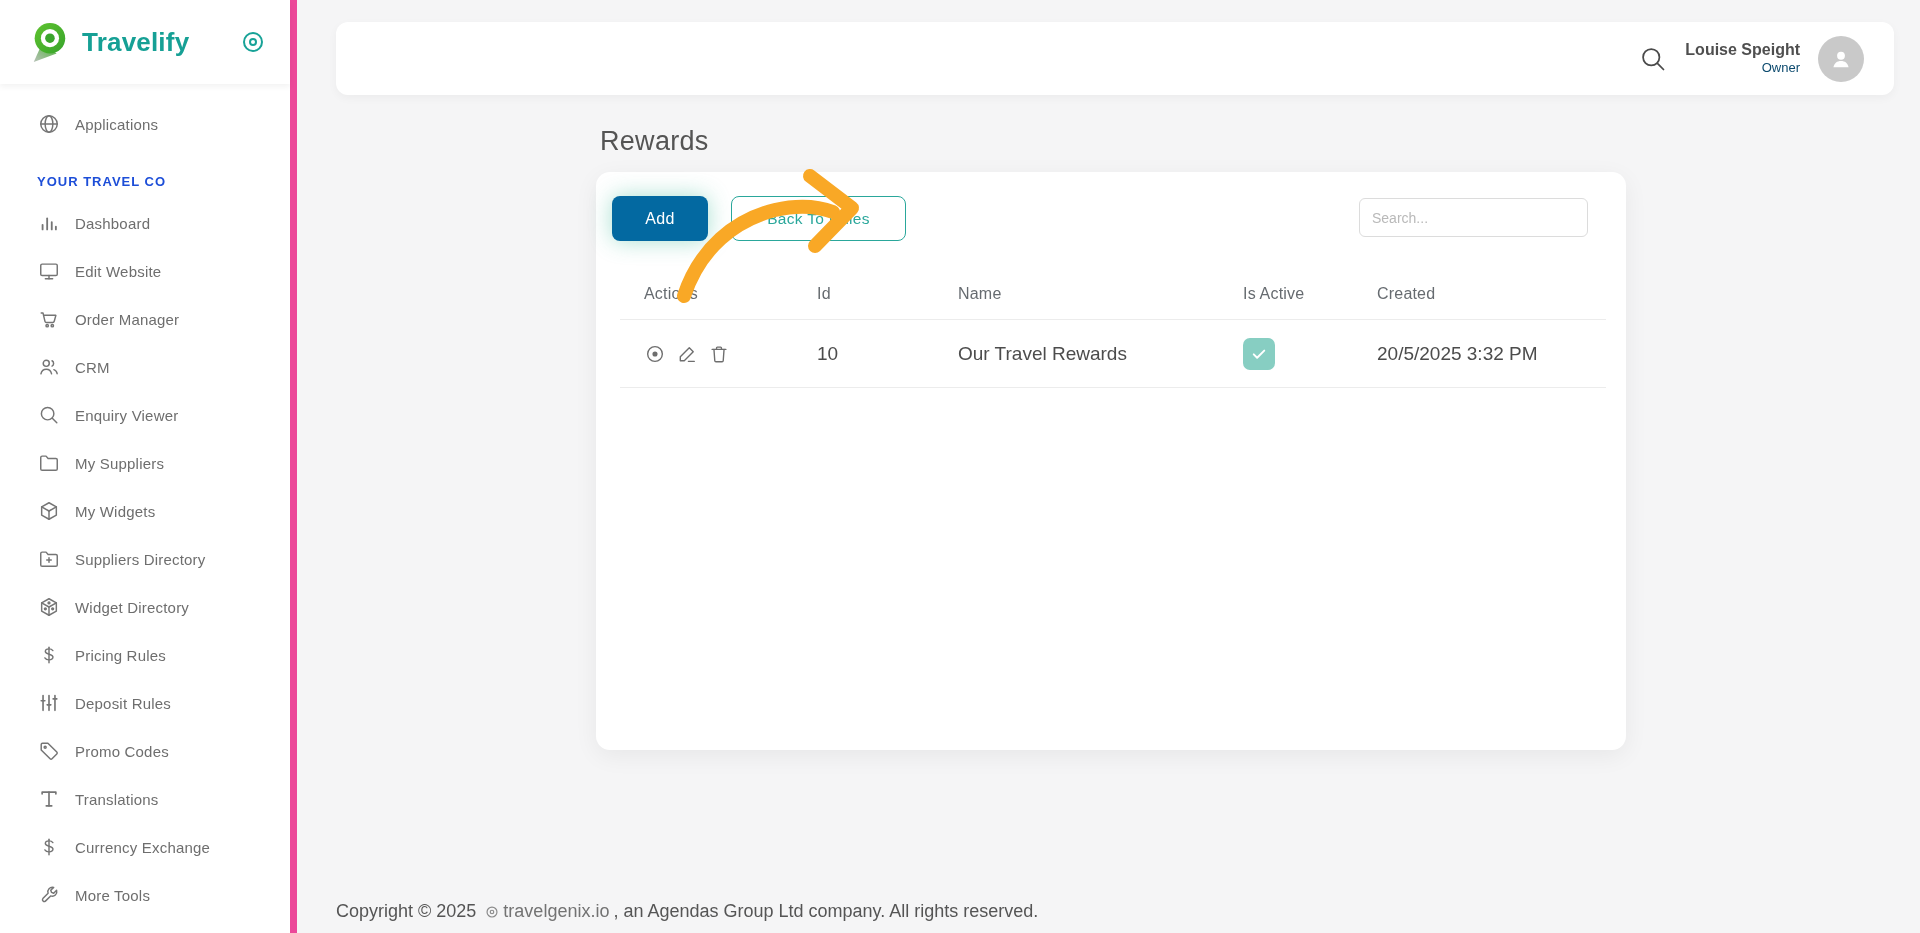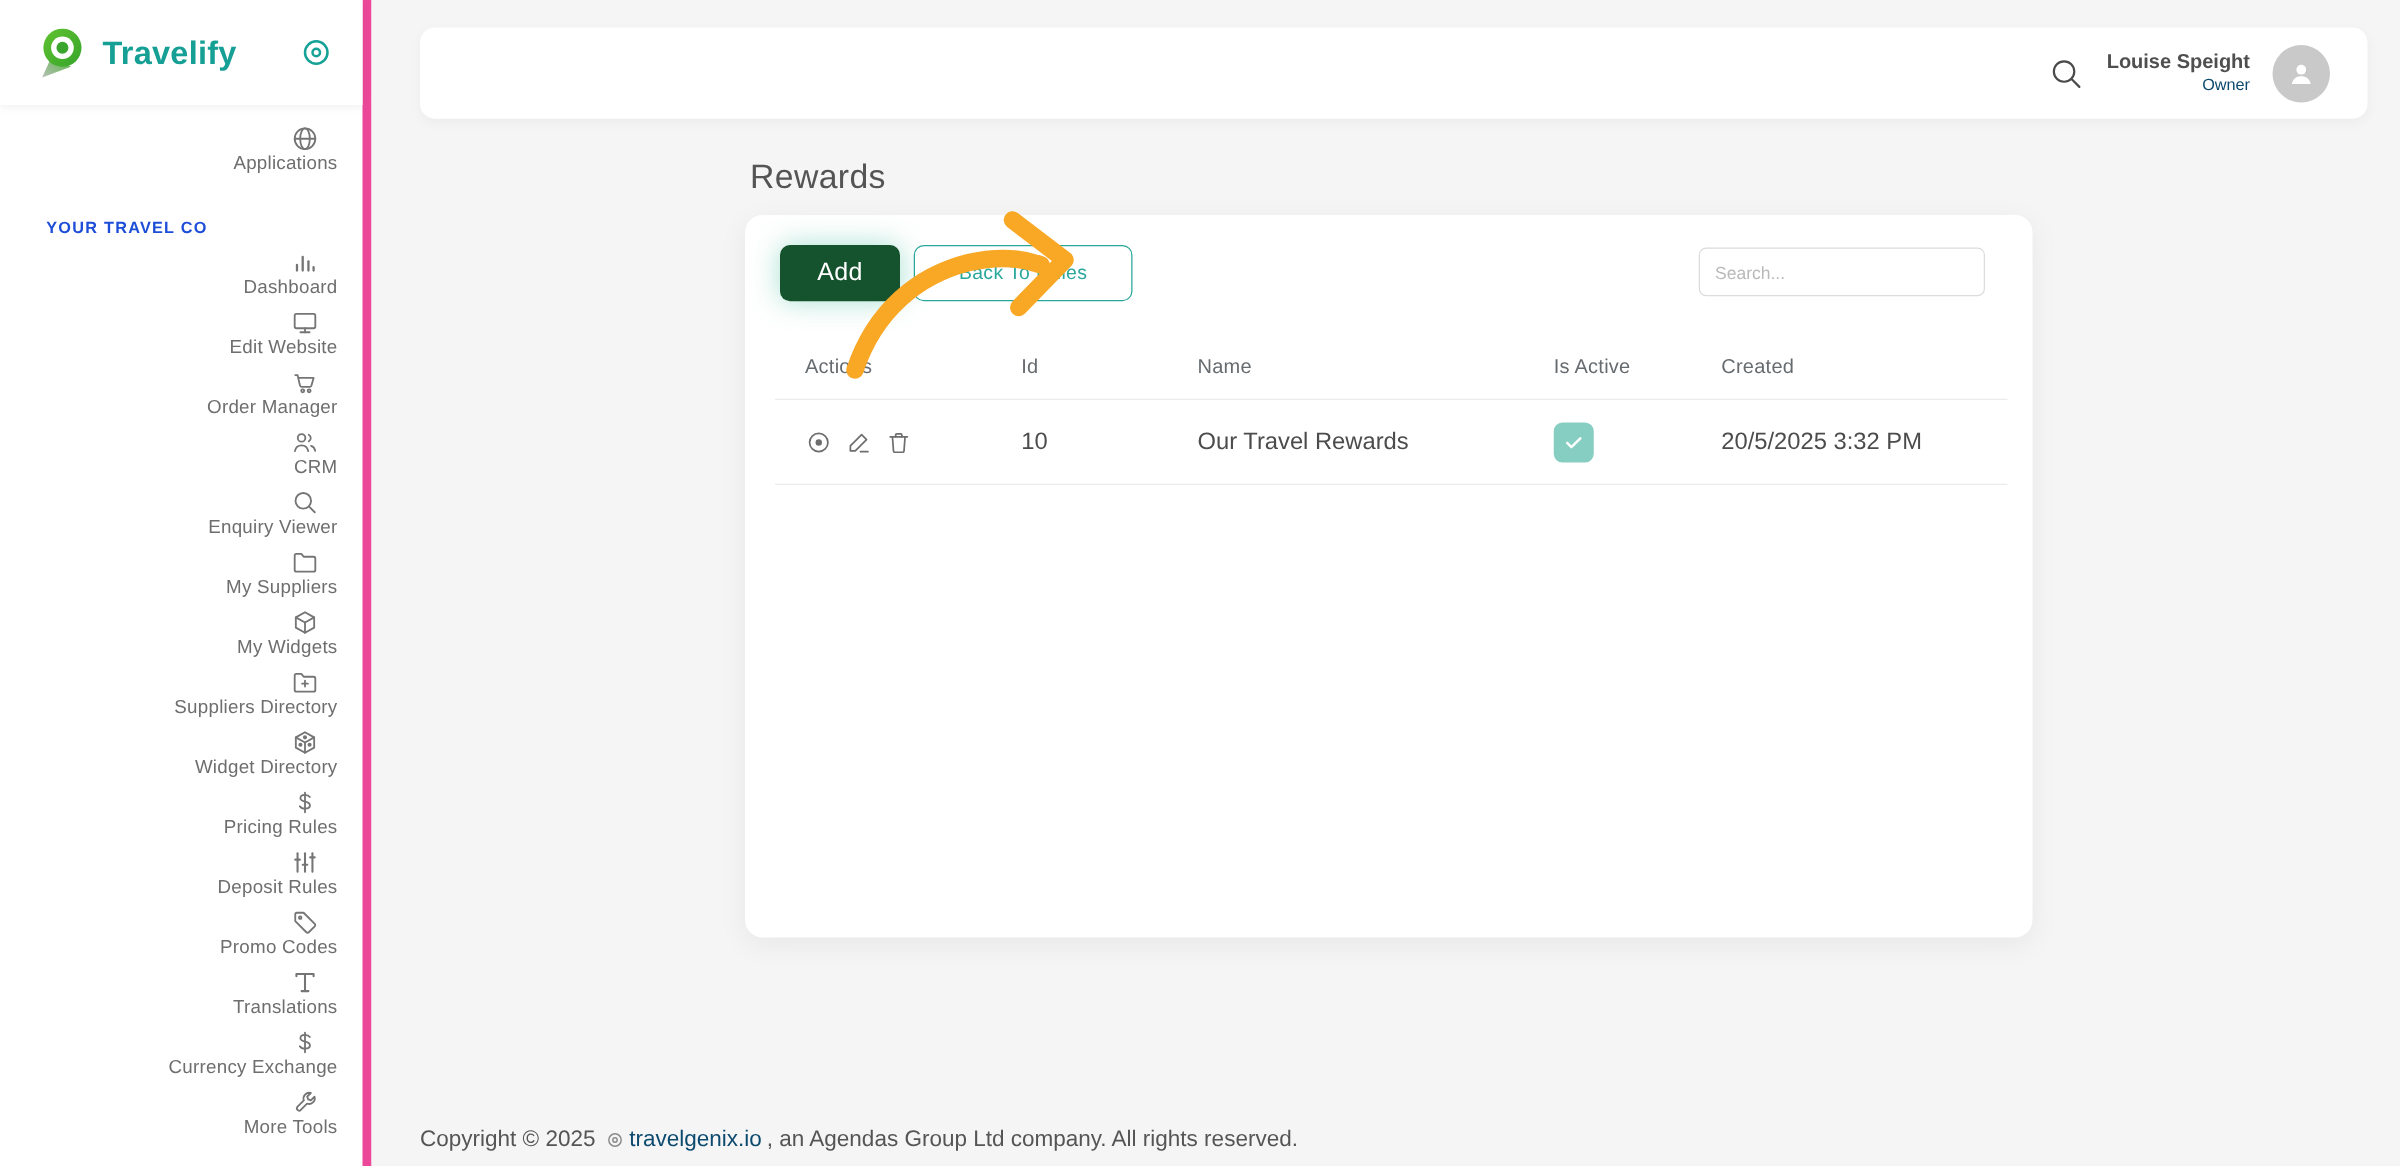--- a/index.html
+++ b/index.html
@@ -18,22 +18,22 @@
     height:84px; display:flex; align-items:center; padding:0 24px 0 28px;
     box-shadow:0 3px 6px rgba(0,0,0,0.05); position:relative; z-index:2; background:#fff;
   }
   .brand-name {
     font-size:26px; font-weight:bold; color:#16a095; margin-left:12px; letter-spacing:.2px;
     flex:1;
   }
   .collapse-btn { width:26px; height:26px; cursor:pointer; display:flex; align-items:center; justify-content:center; }
   .side-scroll { padding-top:16px; }
   .nav-item {
-    height:48px; display:flex; align-items:flex-end; padding:0 20px 0 38px;
-    color:#6e6e6e; font-size:15px; cursor:pointer; letter-spacing:.2px;flex-direction:column;
+    height:48px; display:flex; align-items:center; padding:0 20px 0 38px;
+    color:#6e6e6e; font-size:15px; cursor:pointer; letter-spacing:.2px;
   }
   .nav-item .ic { width:22px; height:22px; margin-right:15px; color:#757575; flex:0 0 22px; display:flex; align-items:center; }
   .section-label {
     padding:26px 20px 10px 37px; font-size:13px; font-weight:bold;
     color:#1d4ed8; letter-spacing:1px;
   }
   
   .main { position:absolute; left:297px; top:0; right:0; bottom:0; }
   .header-card {
     position:absolute; left:39px; top:22px; width:1558px; height:73px;
@@ -50,22 +50,22 @@
   }
   .page-title {
     position:absolute; left:303px; top:126px; font-size:27px; color:#545454;
     font-weight:500; letter-spacing:.3px;
   }
   .content-card {
     position:absolute; left:299px; top:172px; width:1030px; height:578px;
     background:#fff; border-radius:14px; box-shadow:0 6px 24px rgba(0,0,0,0.06);
   }
   .btn-add {
-    position:absolute; left:28px; top:24px; width:96px; height:45px;
-    background:#14532d; color:#fff; font-size:20px; border:none; border-radius:8px;
+    position:absolute; left:16px; top:24px; width:96px; height:45px;
+    background:#0369a1; color:#fff; font-size:16px; border:none; border-radius:8px;
     cursor:pointer; box-shadow:0 0 22px rgba(61,187,154,0.45);
     font-family:inherit; letter-spacing:.3px;
   }
   .btn-back {
     position:absolute; left:135px; top:24px; width:175px; height:45px;
     background:#fff; color:#2aa79b; font-size:15.5px; border:1px solid #2aa79b;
     border-radius:8px; cursor:pointer; font-family:inherit; letter-spacing:.3px;
   }
   .card-search {
     position:absolute; right:38px; top:26px; width:229px; height:39px;
@@ -87,21 +87,21 @@
   .act-ic { width:22px; height:22px; color:#6e6e6e; cursor:pointer; }
   .checkbox {
     width:32px; height:32px; border-radius:7px; background:#e4e4e4; cursor:pointer;
     display:flex; align-items:center; justify-content:center;
   }
   .checkbox[data-checked="true"] { background:#87cec2; }
   .footer {
     position:absolute; left:39px; top:901px; font-size:18px; color:#555;
     display:flex; align-items:center; gap:4px; white-space:pre;
   }
-  .footer a { color:#0c4a6e; text-decoration:none; cursor:pointer; }
+  .footer a { color:#737373; text-decoration:none; cursor:pointer; }
   .arrow-annot { position:absolute; left:378px; top:158px; width:200px; height:150px; pointer-events:none; }
   svg.stroke { fill:none; stroke:currentColor; stroke-width:1.6; stroke-linecap:round; stroke-linejoin:round; }
 </style>
 </head>
 <body>
 
 <aside class="sidebar">
   <div class="side-header">
     <span style="display:flex;">
       <svg width="42" height="44" viewBox="0 0 44 46">

